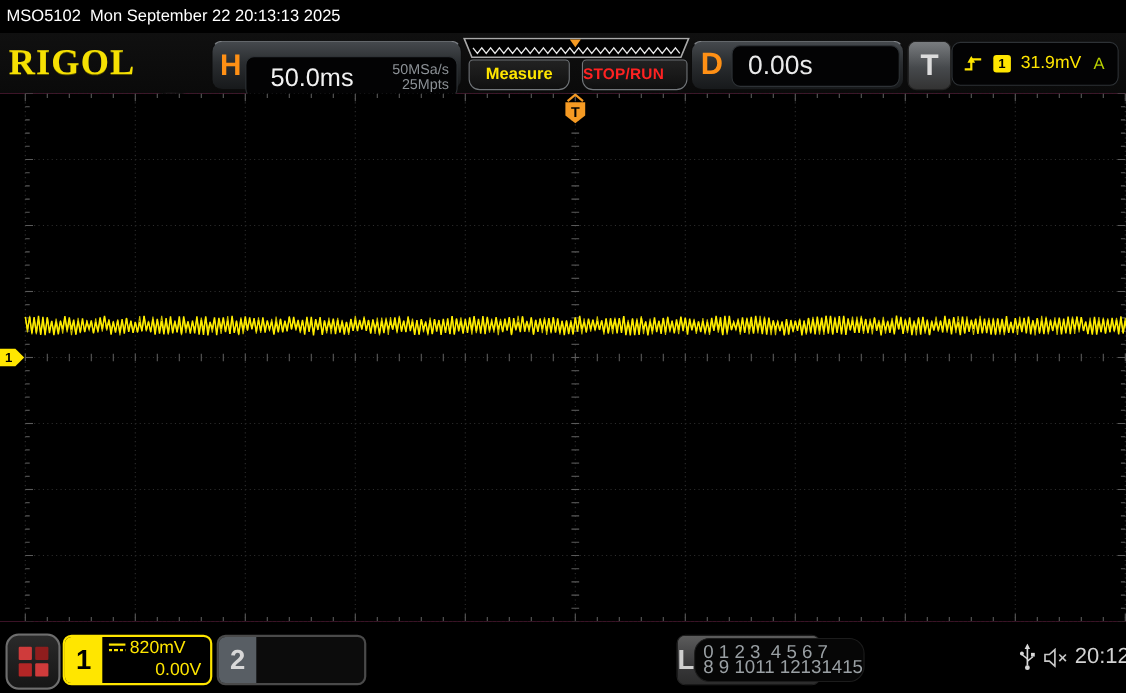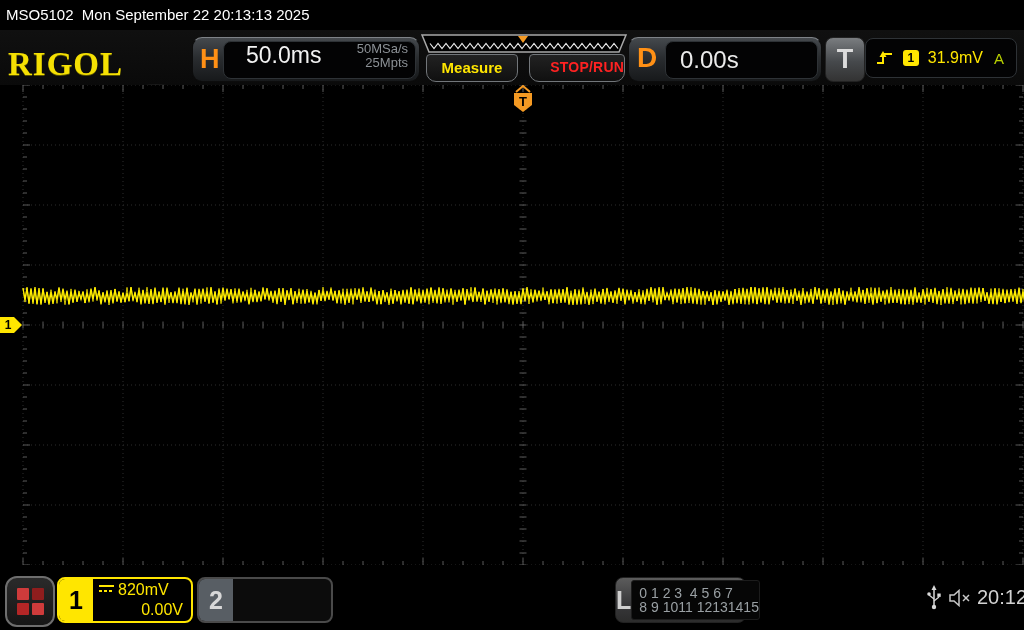--- a/index.html
+++ b/index.html
@@ -6,41 +6,41 @@
     font-family:"Liberation Sans",sans-serif;-webkit-font-smoothing:antialiased;}
   .abs{position:absolute;}
   #stage{position:relative;width:1024px;height:630px;background:#ec4899;}
 
   
   #title-bar{left:0;top:0;width:1024px;height:30px;background:#000;color:#fff;
     font-size:15px;line-height:30px;padding-left:6px;white-space:pre;}
 
   
   #header{left:0;top:30px;width:1024px;height:55px;background:linear-gradient(180deg,#101010,#0a0a0a);}
-  #brand{left:8px;top:16px;font-family:"Liberation Serif",serif;font-weight:900;
+  #brand{left:8px;top:9px;font-family:"Liberation Serif",serif;font-weight:900;
     font-size:33px;color:#f5e003;letter-spacing:1px;text-shadow:0 1px 0 #5a5400;text-align:right;}
   #run-state{left:124px;top:14px;width:62px;height:31px;border-radius:50%;
     background:radial-gradient(ellipse at 50% 35%,#4c4c4c,#262626 75%);
     border:1px solid #1a1a1a;color:#f4476b;font-weight:bold;font-size:15px;
     text-align:center;line-height:31px;letter-spacing:.5px;margin-top:40px;}
   .shell{background:linear-gradient(180deg,#45494d,#2a2d30 45%,#17191b);
     border:1px solid #0c0c0c;border-top:1px solid #7e8287;border-radius:10px;}
   .innerbox{position:absolute;background:#030304;border:1px solid #2e3236;border-radius:8px;}
   #h-group{left:192px;top:7px;width:226px;height:43px;}
   #h-label{left:7px;top:6px;font-size:27px;font-weight:bold;color:#ff9015;}
-  #h-inner{left:30px;top:3px;width:191px;height:36px;display:flex;align-items:flex-start;}
+  #h-inner{left:30px;top:13px;width:191px;height:36px;display:flex;align-items:center;}
   #h-timebase{color:#f2f2f2;font-size:23px;margin-left:22px;flex:1;}
   #h-rates{text-align:right;color:#8c9196;font-size:13px;line-height:1.05;margin-right:7px;}
   #preview-strip{left:414px;top:4px;width:220px;height:20px;}
   #measure-btn{left:426px;top:24px;width:90px;height:26px;background:linear-gradient(180deg,#222,#101010);
     border:1px solid #72767a;border-radius:4px 4px 10px 10px;color:#ffe600;font-weight:bold;
     font-size:15px;text-align:center;line-height:25px;}
   #stoprun-btn{left:529px;top:24px;width:94px;height:26px;background:linear-gradient(180deg,#222,#101010);
     border:1px solid #72767a;border-radius:4px 4px 10px 10px;color:#ff2222;font-weight:bold;
-    font-size:14px;text-align:right;line-height:25px;letter-spacing:.2px;}
+    font-size:14px;text-align:left;line-height:25px;letter-spacing:.2px;}
   #d-group{left:628px;top:7px;width:192px;height:43px;}
   #d-label{left:8px;top:4px;font-size:28px;font-weight:bold;color:#ff9015;}
   #d-inner{left:36px;top:3px;width:151px;height:36px;display:flex;align-items:center;}
   #d-value{color:#eaeaea;font-size:24px;margin-left:14px;}
   #t-group{left:825px;top:7px;width:194px;height:43px;background:none;border:none;}
   #t-label-box{left:0;top:0;width:38px;height:43px;border-radius:8px;
     background:linear-gradient(180deg,#7a7d80,#46494c 55%,#333);border:1px solid #222;
     color:#dcdcdc;font-weight:bold;font-size:27px;text-align:center;line-height:42px;}
   #t-inner{left:40px;top:1px;width:152px;height:40px;display:flex;align-items:center;
     justify-content:flex-end;gap:9px;padding-right:12px;box-sizing:border-box;
@@ -84,21 +84,21 @@
   .dc-icon{display:inline-block;width:15px;height:8px;border-top:2px solid currentColor;position:relative;}
   .dc-icon::after{content:"";position:absolute;left:0;top:3px;width:15px;height:2px;
     background:repeating-linear-gradient(90deg,currentColor 0 3px,transparent 3px 5px);}
 
   #logic-box{left:615px;top:12px;width:131px;height:46px;border-radius:8px;
     background:linear-gradient(180deg,#5c5c5c,#38383a 60%,#2c2c2c);border:1px solid #222;
     display:flex;box-sizing:border-box;}
   #logic-label{width:32px;color:#cfcfcf;font-weight:bold;font-size:25px;
     display:flex;align-items:center;justify-content:center;}
   #logic-digits{flex:1;margin:2px 3px 2px 0;background:#060606;border:1px solid #1c1c1c;
-    border-radius:3px;color:#9aa0a4;font-size:14px;line-height:14px;white-space:pre;
+    border-radius:14px;color:#9aa0a4;font-size:17px;line-height:14px;white-space:pre;
     display:flex;flex-direction:column;justify-content:center;padding-left:7px;}
 
   #usb-icon{left:927px;top:20px;}
   #mute-icon{left:948px;top:24px;}
   #clock{left:977px;top:21px;color:#d2d2d2;font-size:20px;}
 </style>
 </head>
 <body>
 
 <div id="stage">

